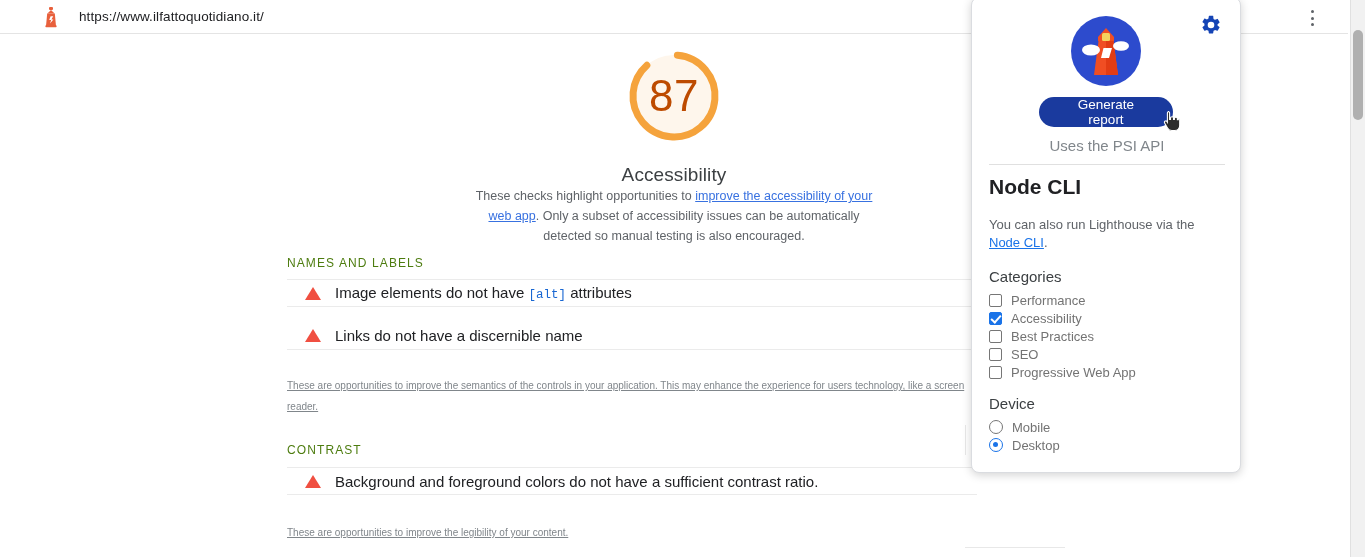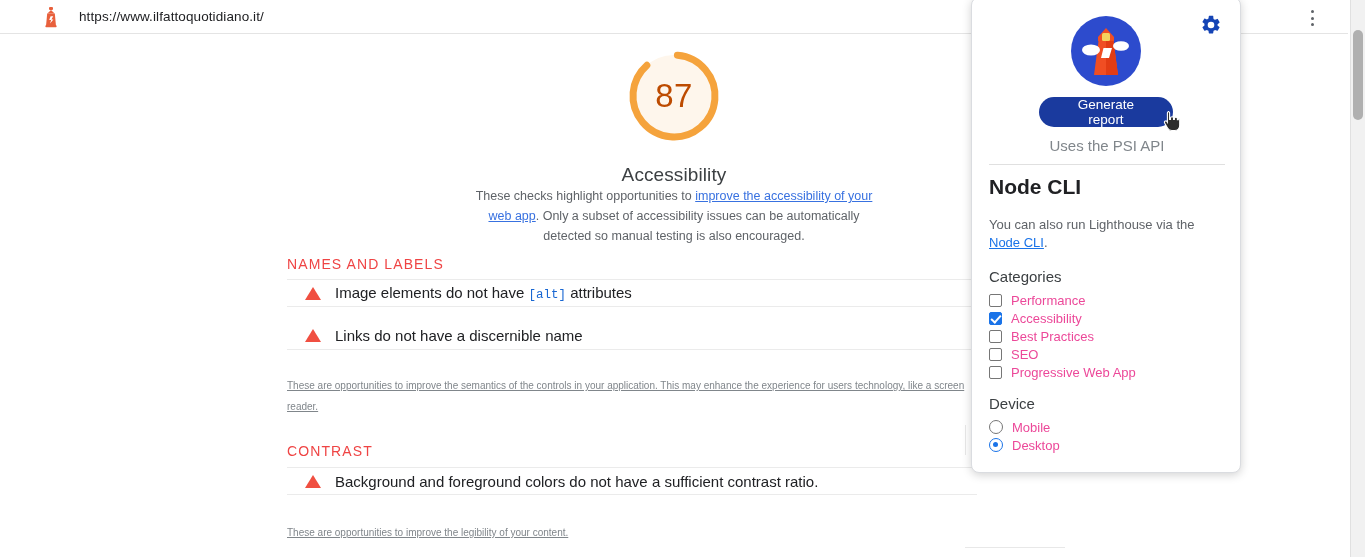--- a/index.html
+++ b/index.html
@@ -50,34 +50,34 @@
     position: absolute; left: 0; top: 0; width: 1348px;
     display:flex; flex-direction: column; align-items:center;
   }
   .gauge {
     position: relative; width: 96px; height: 96px; margin-top: 14px;
   }
   .gauge svg { display:block; }
   .gauge-num {
     position:absolute; left:0; top:0; width:96px; height:96px;
     display:flex; align-items:center; justify-content:center;
-    font-size: 33px; color:#bd4b00; letter-spacing: .5px;
+    font-size: 44px; color:#bd4b00; letter-spacing: .5px;
   }
   .gauge-title {
     margin-top: 20px; font-size: 19px; color:#3c4043; letter-spacing:.1px;
   }
   .gauge-desc {
     width: 400px; text-align:center;
     font-size: 12.5px; line-height: 20px; color:#5f6368;
   }
   .gauge-desc a { color:#3871e0; text-decoration: underline; }
 
   .sec-head {
-    position:absolute; left: 287px; font-size: 14px; letter-spacing: 1.1px;
-    color: #ef4444; text-transform: uppercase;
+    position:absolute; left: 287px; font-size: 12px; letter-spacing: 1.1px;
+    color: #4d7c0f; text-transform: uppercase;
   }
   .audit-row {
     position:absolute; left: 287px; width: 690px; height: 28px;
     border-top: 1px solid #ebebeb; border-bottom:1px solid #ebebeb;
     display:flex; align-items:center;
   }
   .audit-row.second { border-top: none; }
   .tri {
     width:0;height:0; margin-left:18px; margin-right:14px;
     border-left: 8px solid transparent; border-right: 8px solid transparent;
@@ -122,21 +122,21 @@
     position:absolute; left: 17px; top: 218px; width: 228px;
     font-size: 13px; line-height: 18px; color:#5f6368;
   }
   .node-desc a { color:#1a73e8; text-decoration: underline; }
   .group-label {
     position:absolute; left: 17px; font-size: 15px; color:#3c4043;
   }
   .opt-row {
     position:absolute; left: 17px; height: 18px; display:flex; align-items:center;
   }
-  .opt-label { font-size: 13px; color:#ec4899; margin-left: 9px; }
+  .opt-label { font-size: 13px; color:#737373; margin-left: 9px; }
 
   .cb {
     width: 13px; height: 13px; border: 1.6px solid #767676; border-radius: 2px;
     background:#fff; flex:0 0 auto; position:relative;
   }
   .cb.checked { background:#1a73e8; border-color:#1a73e8; }
   .cb.checked::after {
     content:""; position:absolute; left: 3.2px; top: .6px; width: 4px; height: 8px;
     border: solid #fff; border-width: 0 2px 2px 0; transform: rotate(42deg);
   }

